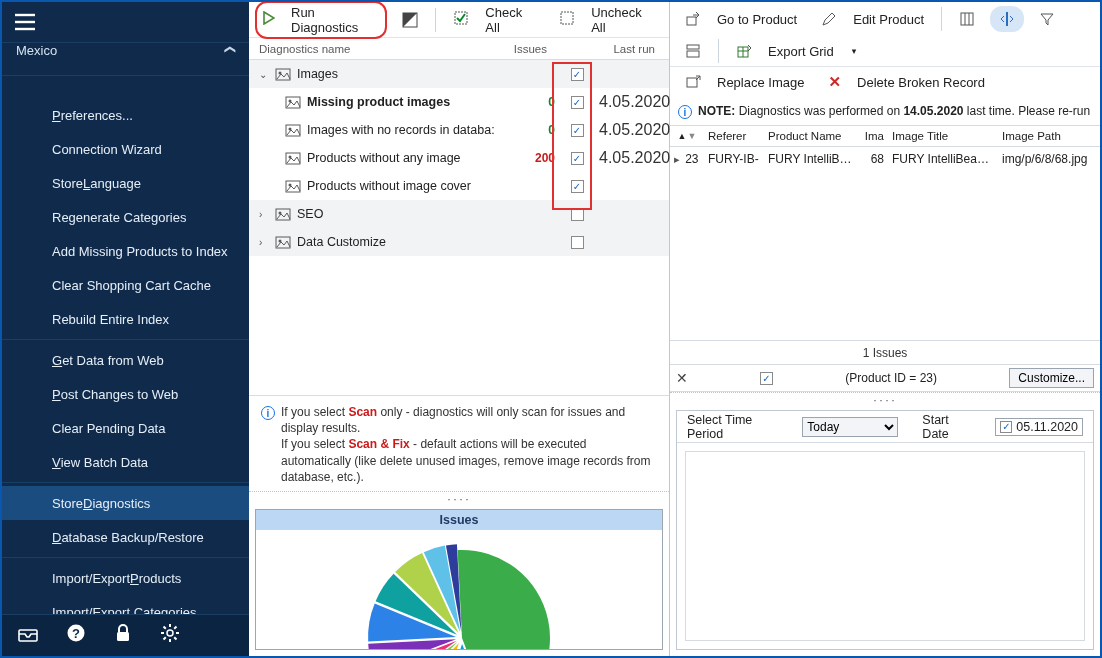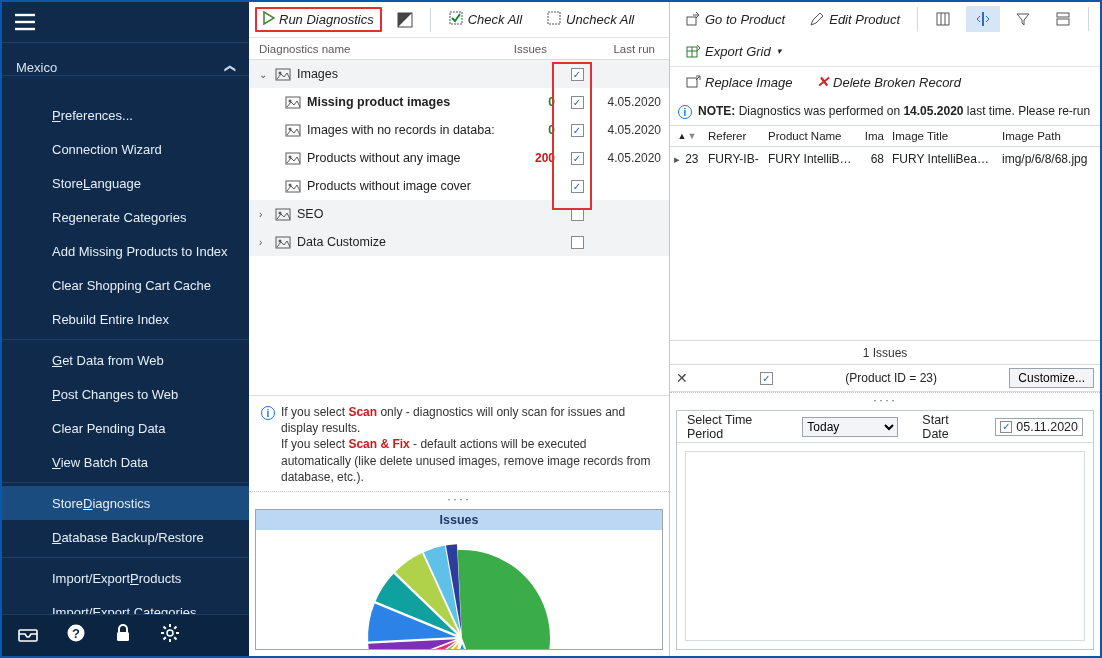--- a/index.html
+++ b/index.html
@@ -4,54 +4,54 @@
 <style>
   * { box-sizing: border-box; margin: 0; padding: 0; }
   html, body { width: 1102px; height: 658px; font-family: "Segoe UI", Arial, sans-serif; font-size: 13px; color: #222; overflow: hidden; background:#fff; }
   body { border: 2px solid #0a57b0; display:flex; flex-direction:column; }
   .app { display:flex; height:654px; }
 
   
   .sidebar { width: 247px; background:#0f2a4a; color:#d7e3f0; display:flex; flex-direction:column; }
   .hamburger { height:40px; display:flex; align-items:center; padding:0 12px; cursor:pointer; }
   .hamburger svg { stroke:#fff; }
-  .store-sel { height:34px; border-top:1px solid #1b3e63; border-bottom:1px solid #1b3e63; display:flex; align-items:flex-end; padding:0 14px; cursor:pointer; justify-content:space-between;}
+  .store-sel { height:34px; border-top:1px solid #1b3e63; border-bottom:1px solid #1b3e63; display:flex; align-items:flex-start; padding:0 14px; cursor:pointer; justify-content:space-between;}
   .store-sel .chev { transform:rotate(90deg); font-size:11px; color:#c7d6e6;}
   .nav { flex:1; overflow:hidden; padding-top:22px;}
   .nav-item { height:34px; display:flex; align-items:center; padding-left:50px; cursor:pointer; font-size:13px; color:#e6eef7;}
   .nav-item u { text-decoration:underline; }
   .nav-active { background:#1a4c7f;align-items:center; }
   .nav-sep { border-top:1px solid #1b3e63; margin:3px 0;}
   .bottombar { height:42px; background:#0b2441; display:flex; align-items:center; gap:28px; padding:0 16px; border-top:1px solid #1b3e63;}
   .bottombar span { color:#fff; font-size:17px; cursor:pointer;}
 
   
   .main { flex:1; display:flex; }
   .mid { width:421px; display:flex; flex-direction:column; border-right:1px solid #bfc8d0;}
   .right { flex:1; display:flex; flex-direction:column;}
 
   
   .toolbar { height:36px; display:flex; align-items:center; gap:6px; padding:2px 6px; border-bottom:1px solid #e1e5ea; background:#fff;}
-  .tbtn { display:flex; align-items:center; gap:4px; padding:4px 8px; cursor:pointer; border:1px solid transparent; border-radius:1px;font-style:italic;}
+  .tbtn { display:flex; align-items:center; gap:16px; padding:4px 8px; cursor:pointer; border:1px solid transparent; border-radius:12px;}
   .highlight-red { border:2px solid #e03030; padding:2px 6px;}
   .tsep { width:1px; height:24px; background:#cdd5dd; margin:0 2px;}
   .toolbar2 { height:30px; display:flex; align-items:center; gap:6px; padding:0 6px; background:#fff;}
 
   
   .grid-header { height:22px; display:flex; align-items:center; font-size:11.5px; color:#5a5a5a; border-bottom:1px solid #d9dde2; padding:0 4px;}
   .grid-header .c1 { width:218px; padding-left:6px;}
   .grid-header .c2 { width:80px; text-align:right; padding-right:4px;}
   .grid-header .c3 { width:54px;}
   .grid-header .c4 { flex:1; text-align:right; padding-right:10px;}
 
   .tree { font-size:12.5px; }
   .row { height:28px; display:flex; align-items:center; }
   .chk { width:13px; height:13px; border:1px solid #8a8a8a; background:#fff; margin:0 auto; display:flex; align-items:center; justify-content:center; font-size:10px; color:#1864c0;}
   .chk.on::after { content:"✓"; }
-  .row .cDate { width:70px; text-align:right; padding-right:8px; color:#333; font-size:12px;}
+  .row .cDate { width:70px; text-align:right; padding-right:8px; color:#333; font-size:16px;}
   .row .cChk  { width:44px; text-align:center; }
   .row .cIssue{ width:60px; text-align:right; color:#0a8a2a; font-weight:600; font-size:12px;}
   .row .cName { flex:1; display:flex; align-items:center; gap:6px; padding-left:6px;}
   .depth1 { padding-left:4px;}
   .depth2 .cName { padding-left:36px;}
   .row.group { background:#f1f3f5;}
   .caret { width:10px; display:inline-block; font-size:10px; color:#555;}
   .icon-sm { width:16px; height:16px; display:inline-block;}
   .bold { font-weight:600;}
 

